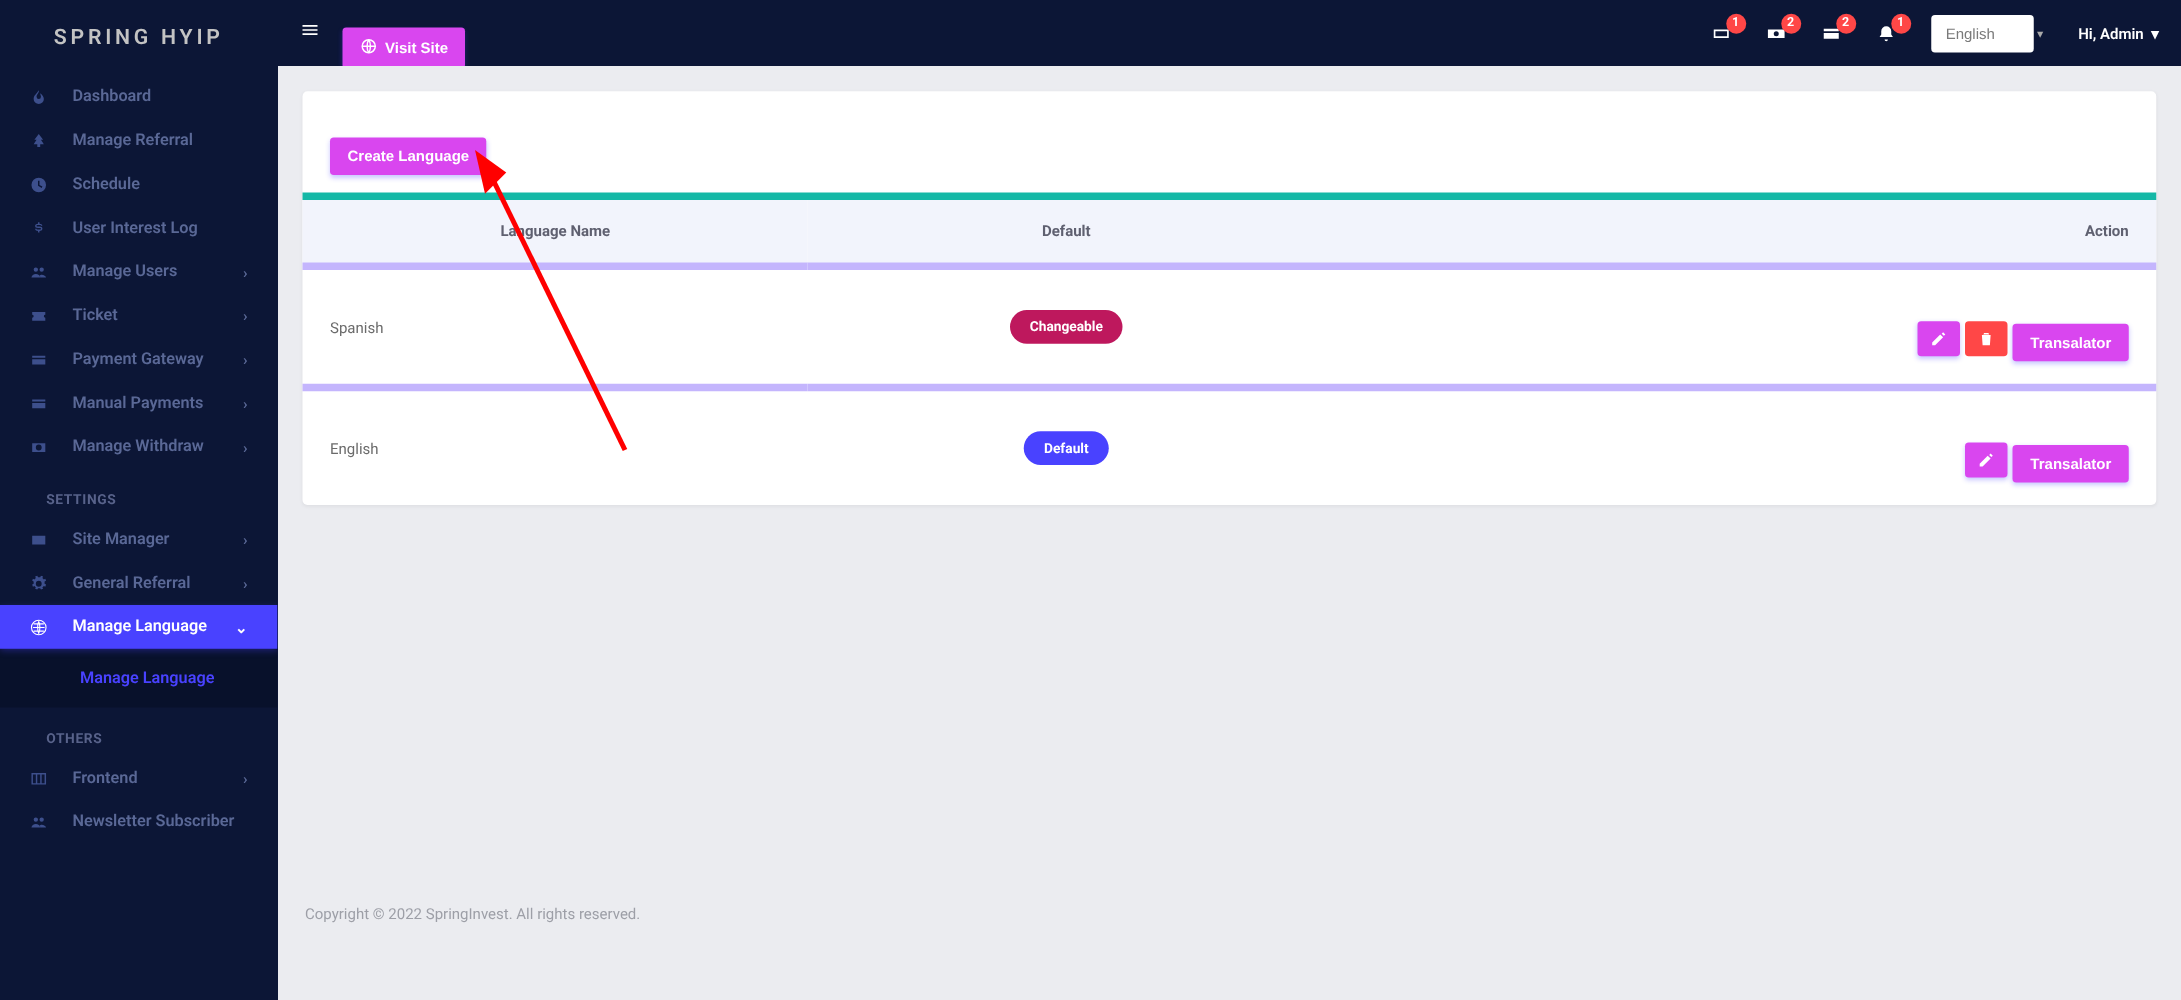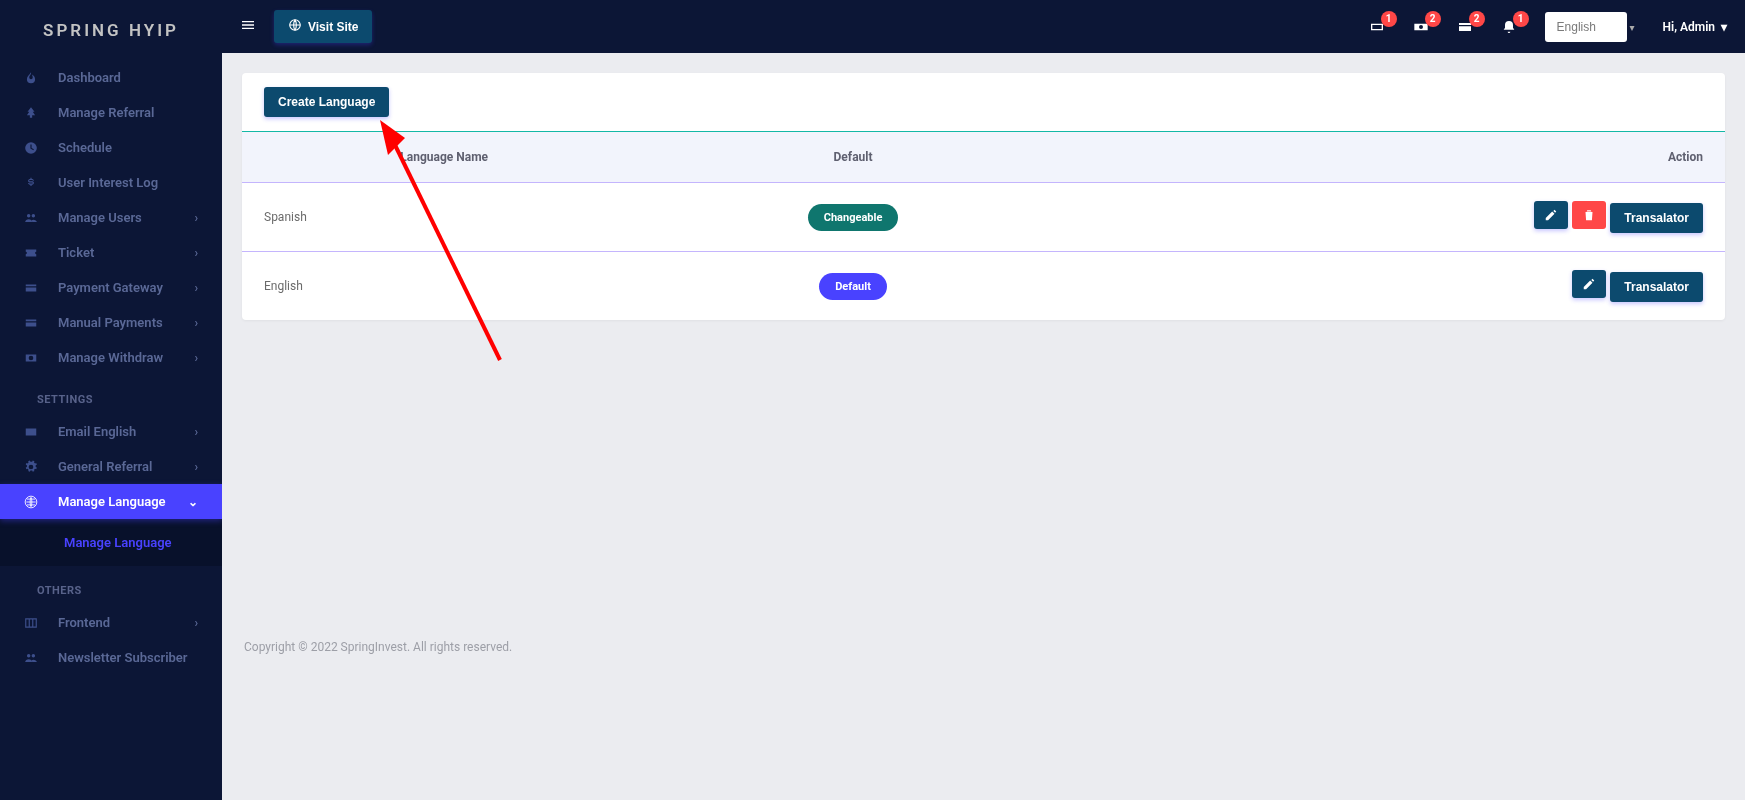--- a/index.html
+++ b/index.html
@@ -90,21 +90,21 @@
   display: inline-flex;
   align-items: center;
   gap: 6px;
   border: none;
   border-radius: 3px;
   font-size: 12px;
   font-weight: 600;
   cursor: pointer;
   padding: 8px 14px;
 }
-.btn-primary { background: #0c4a6e; color: #fff; box-shadow: 0 2px 4px rgba(73,66,255,0.3); }
+.btn-primary { background: #d946ef; color: #fff; box-shadow: 0 2px 4px rgba(73,66,255,0.3); margin-top: 23px; }
 .btn-danger { background: #ff4747; color: #fff; }
 .btn-sm { padding: 7px 10px; }
 .topbar .spacer { flex: 1; }
 .top-icon {
   position: relative;
   color: #fff;
   margin-right: 28px;
   cursor: pointer;
   font-size: 16px;
   display: inline-flex;
@@ -163,49 +163,49 @@
   overflow-x: hidden;
 }
 .card {
   background: #fff;
   margin: 20px;
   border-radius: 4px;
   box-shadow: 0 1px 3px rgba(0,0,0,0.05);
 }
 .card-header {
   padding: 14px 22px;
-  border-bottom: 1px solid #14b8a6;
+  border-bottom: 6px solid #14b8a6;
 }
 .table { width: 100%; border-collapse: collapse; }
 .table thead th {
   background: #f2f4fc;
   color: #5f6070;
   font-size: 12px;
   font-weight: 700;
   text-align: center;
   padding: 18px 22px;
 }
 .table thead th:last-child { text-align: right; }
 .table tbody td {
   padding: 18px 22px;
   font-size: 12px;
   color: #6b6b6b;
-  border-top: 1px solid #c4b5fd;
+  border-top: 6px solid #c4b5fd;
   vertical-align: middle;
 }
 .badge-pill {
   display: inline-flex;
   align-items: center;
   justify-content: center;
   border-radius: 20px;
   padding: 7px 16px;
   font-size: 11px;
   font-weight: 700;
 }
-.badge-yellow { background: #0f766e; color: #fff; }
+.badge-yellow { background: #be185d; color: #fff; }
 .badge-blue { background: #4942ff; color: #fff; }
 .action-cell { text-align: right; }
 .action-cell .btn { margin-left: 4px; }
 .footer {
   margin: 0 22px 20px;
   color: #9d9fa7;
   font-size: 12px;
 }
 .red-arrow {
   position: absolute;
@@ -299,21 +299,21 @@
     <span class="chev">›</span>
   </div>
 
   <div class="nav-section">SETTINGS</div>
   <div class="nav-item">
     <span class="icon-slot">
         <svg class="icon-sm" viewBox="0 0 24 24">
           <path d="M3 6h18v12H3zm9 6L3 7v-1h18v1z"></path>
         </svg>
       </span>
-    <span class="label">Email English</span>
+    <span class="label">Site Manager</span>
     <span class="chev">›</span>
   </div>
   <div class="nav-item">
     <span class="icon-slot">
         <svg class="icon-sm" viewBox="0 0 24 24">
           <path d="M12 8a4 4 0 100 8 4 4 0 000-8zm8 4l2 1-1 3-2-1-2 2 1 2-3 1-1-2h-3l-1 2-3-1 1-2-2-2-2 1-1-3 2-1v-3l-2-1 1-3 2 1 2-2-1-2 3-1 1 2h3l1-2 3 1-1 2 2 2 2-1 1 3-2 1z"></path>
         </svg>
       </span>
     <span class="label">General Referral</span>
     <span class="chev">›</span>

